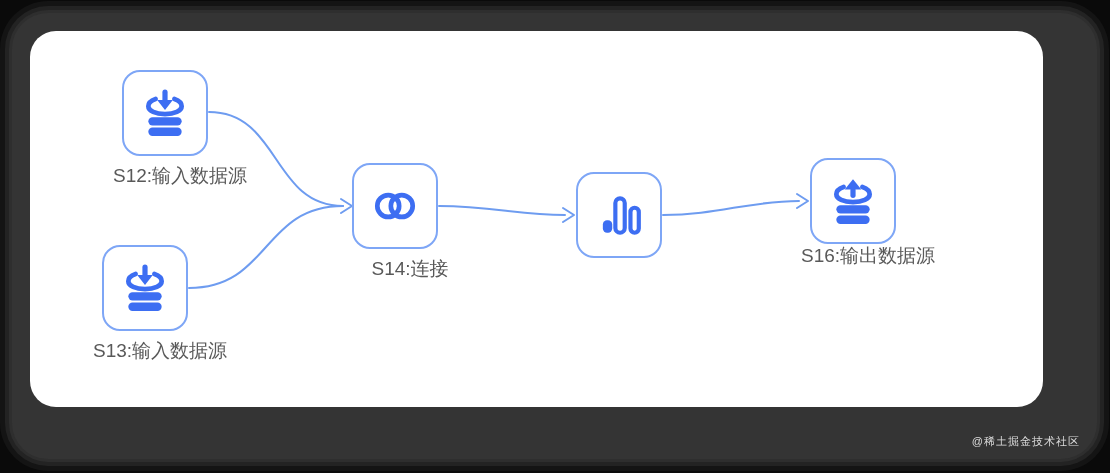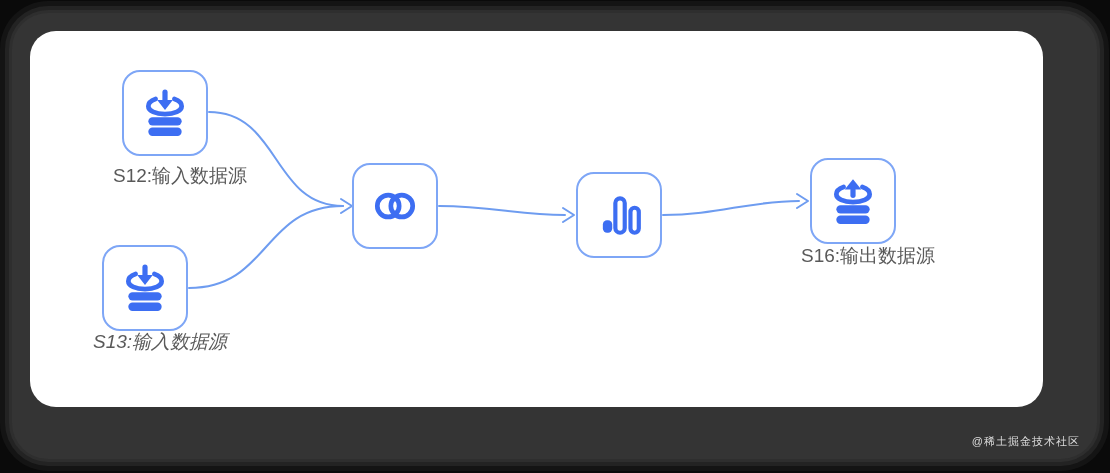--- a/index.html
+++ b/index.html
@@ -77,28 +77,29 @@
 
   <div class="node-box" style="left:102px;top:245px;">
     <svg viewBox="0 0 48 48">
       <path class="ic-stroke" stroke-width="4.5" d="M 15,10.5 C 10.5,12 8,14.5 8,17.5 C 8,22 15,25 24,25 C 33,25 40,22 40,17.5 C 40,14.5 37.5,12 33,10.5"></path>
       <line class="ic-stroke" stroke-width="5" x1="24" y1="4" x2="24" y2="11"></line>
       <polygon class="ic-fill" points="24,21 16.5,11.5 31.5,11.5"></polygon>
       <rect class="ic-fill" x="8" y="28" width="32" height="8" rx="4"></rect>
       <rect class="ic-fill" x="8" y="38" width="32" height="8" rx="4"></rect>
     </svg>
   </div>
-  <div class="node-label" style="left:50px;top:329px;font-style:italic;">S13:输入数据源</div>
+  <div class="node-label" style="left:50px;top:338px;">S13:输入数据源</div>
 
   <div class="node-box" style="left:352px;top:163px;">
     <svg viewBox="0 0 48 48">
       <circle class="ic-stroke" stroke-width="4.5" cx="17.5" cy="24" r="10.5"></circle>
       <circle class="ic-stroke" stroke-width="4.5" cx="30.5" cy="24" r="10.5"></circle>
     </svg>
   </div>
+  <div class="node-label" style="left:300px;top:256px;">S14:连接</div>
 
   <div class="node-box" style="left:576px;top:172px;">
     <svg viewBox="0 0 48 48">
       <rect class="ic-fill" x="8.5" y="29" width="9" height="12" rx="4"></rect>
       <rect class="ic-stroke" stroke-width="4" x="20.5" y="8" width="9" height="33" rx="4.5"></rect>
       <rect class="ic-stroke" stroke-width="4" x="35" y="17" width="8" height="24" rx="4"></rect>
     </svg>
   </div>
 
   <div class="node-box" style="left:810px;top:158px;">

